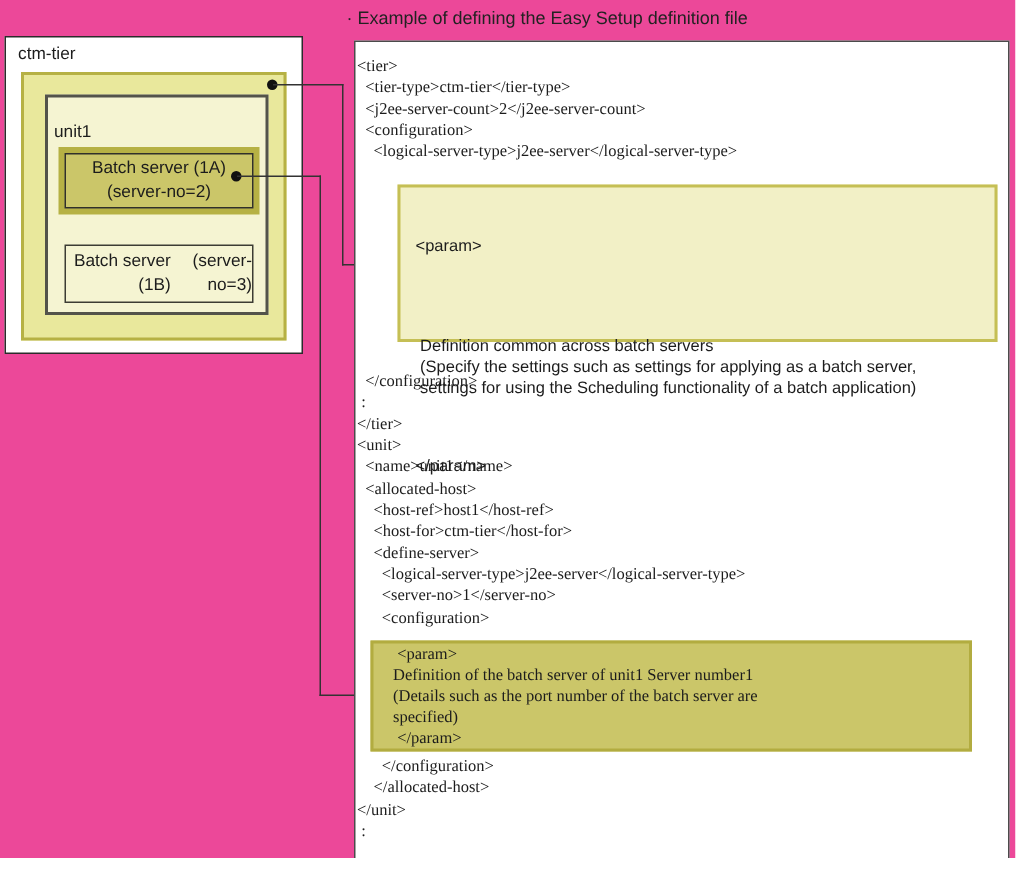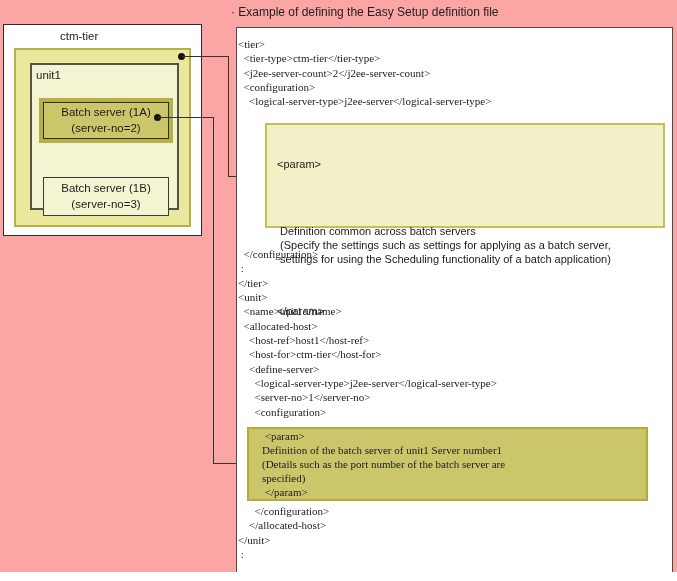--- a/index.html
+++ b/index.html
@@ -1,32 +1,32 @@
 <!DOCTYPE html>
 <html><head>
 <meta charset="utf-8">
 <style>
   html,body{margin:0;padding:0;background:#ffffff;}
   #stage{
-    position:relative;width:677px;height:572px;background:#fca5a5;
+    position:relative;width:677px;height:572px;background:#ec4899;
     font-family:"Liberation Sans",sans-serif;color:#1c1c1c;overflow:hidden;
   }
   .abs{position:absolute;}
   .lbl{font-size:11.5px;}
   
   .ctm-box{left:3px;top:24px;width:199px;height:212px;border:1px solid #2b2b2b;background:#ffffff;box-sizing:border-box;}
-  .ctm-label{left:8px;top:5px;margin-left:48px;}
+  .ctm-label{left:8px;top:5px;}
   .tier-box{left:10px;top:23px;width:177px;height:179px;background:#e9e89c;border:2px solid #b6b144;box-sizing:border-box;}
   .unit-box{left:14px;top:13px;width:149px;height:147px;background:#f5f4d2;border:2px solid #53534a;box-sizing:border-box;}
-  .unit-label{left:4px;top:4px;}
+  .unit-label{left:4px;top:17px;}
   .s1a-hl{left:7px;top:33px;width:134px;height:45px;background:#b6b144;box-sizing:border-box;}
   .s1a-inner{left:4px;top:4px;right:4px;bottom:4px;background:#cbc669;border:1px solid #30302a;
              display:flex;flex-direction:column;align-items:center;justify-content:center;line-height:15.5px;text-align:center;}
-  .s1b-box{left:11px;top:112px;width:126px;height:39px;background:#f5f4d2;border:1px solid #3c3c34;box-sizing:border-box;
-           display:flex;flex-direction:column;align-items:center;justify-content:center;line-height:15.5px;text-align:center;}
+  .s1b-box{left:11px;top:98px;width:126px;height:39px;background:#f5f4d2;border:1px solid #3c3c34;box-sizing:border-box;
+           display:flex;align-items:center;justify-content:center;line-height:15.5px;text-align:right;}
   
   .line{background:#333333;}
   .dot{width:7px;height:7px;border-radius:50%;background:#111111;}
   
   .title{left:231px;top:5px;font-size:12px;color:#222222;white-space:pre;}
   .code-box{left:236px;top:27px;width:437px;height:546px;border:1px solid #4b4b4b;background:#ffffff;box-sizing:border-box;}
   pre.code{margin:0;font-family:Liberation Serif, serif;font-size:11px;line-height:14.35px;white-space:pre;color:#1c1c1c;}
   .param1{left:265px;top:123px;width:400px;height:105px;background:#f2f0c6;border:2px solid #c5bf55;box-sizing:border-box;
           padding:4px 6px 0 10px;font-size:11px;line-height:14.2px;white-space:pre;}
   .param1 .body{margin-top:24px;}

